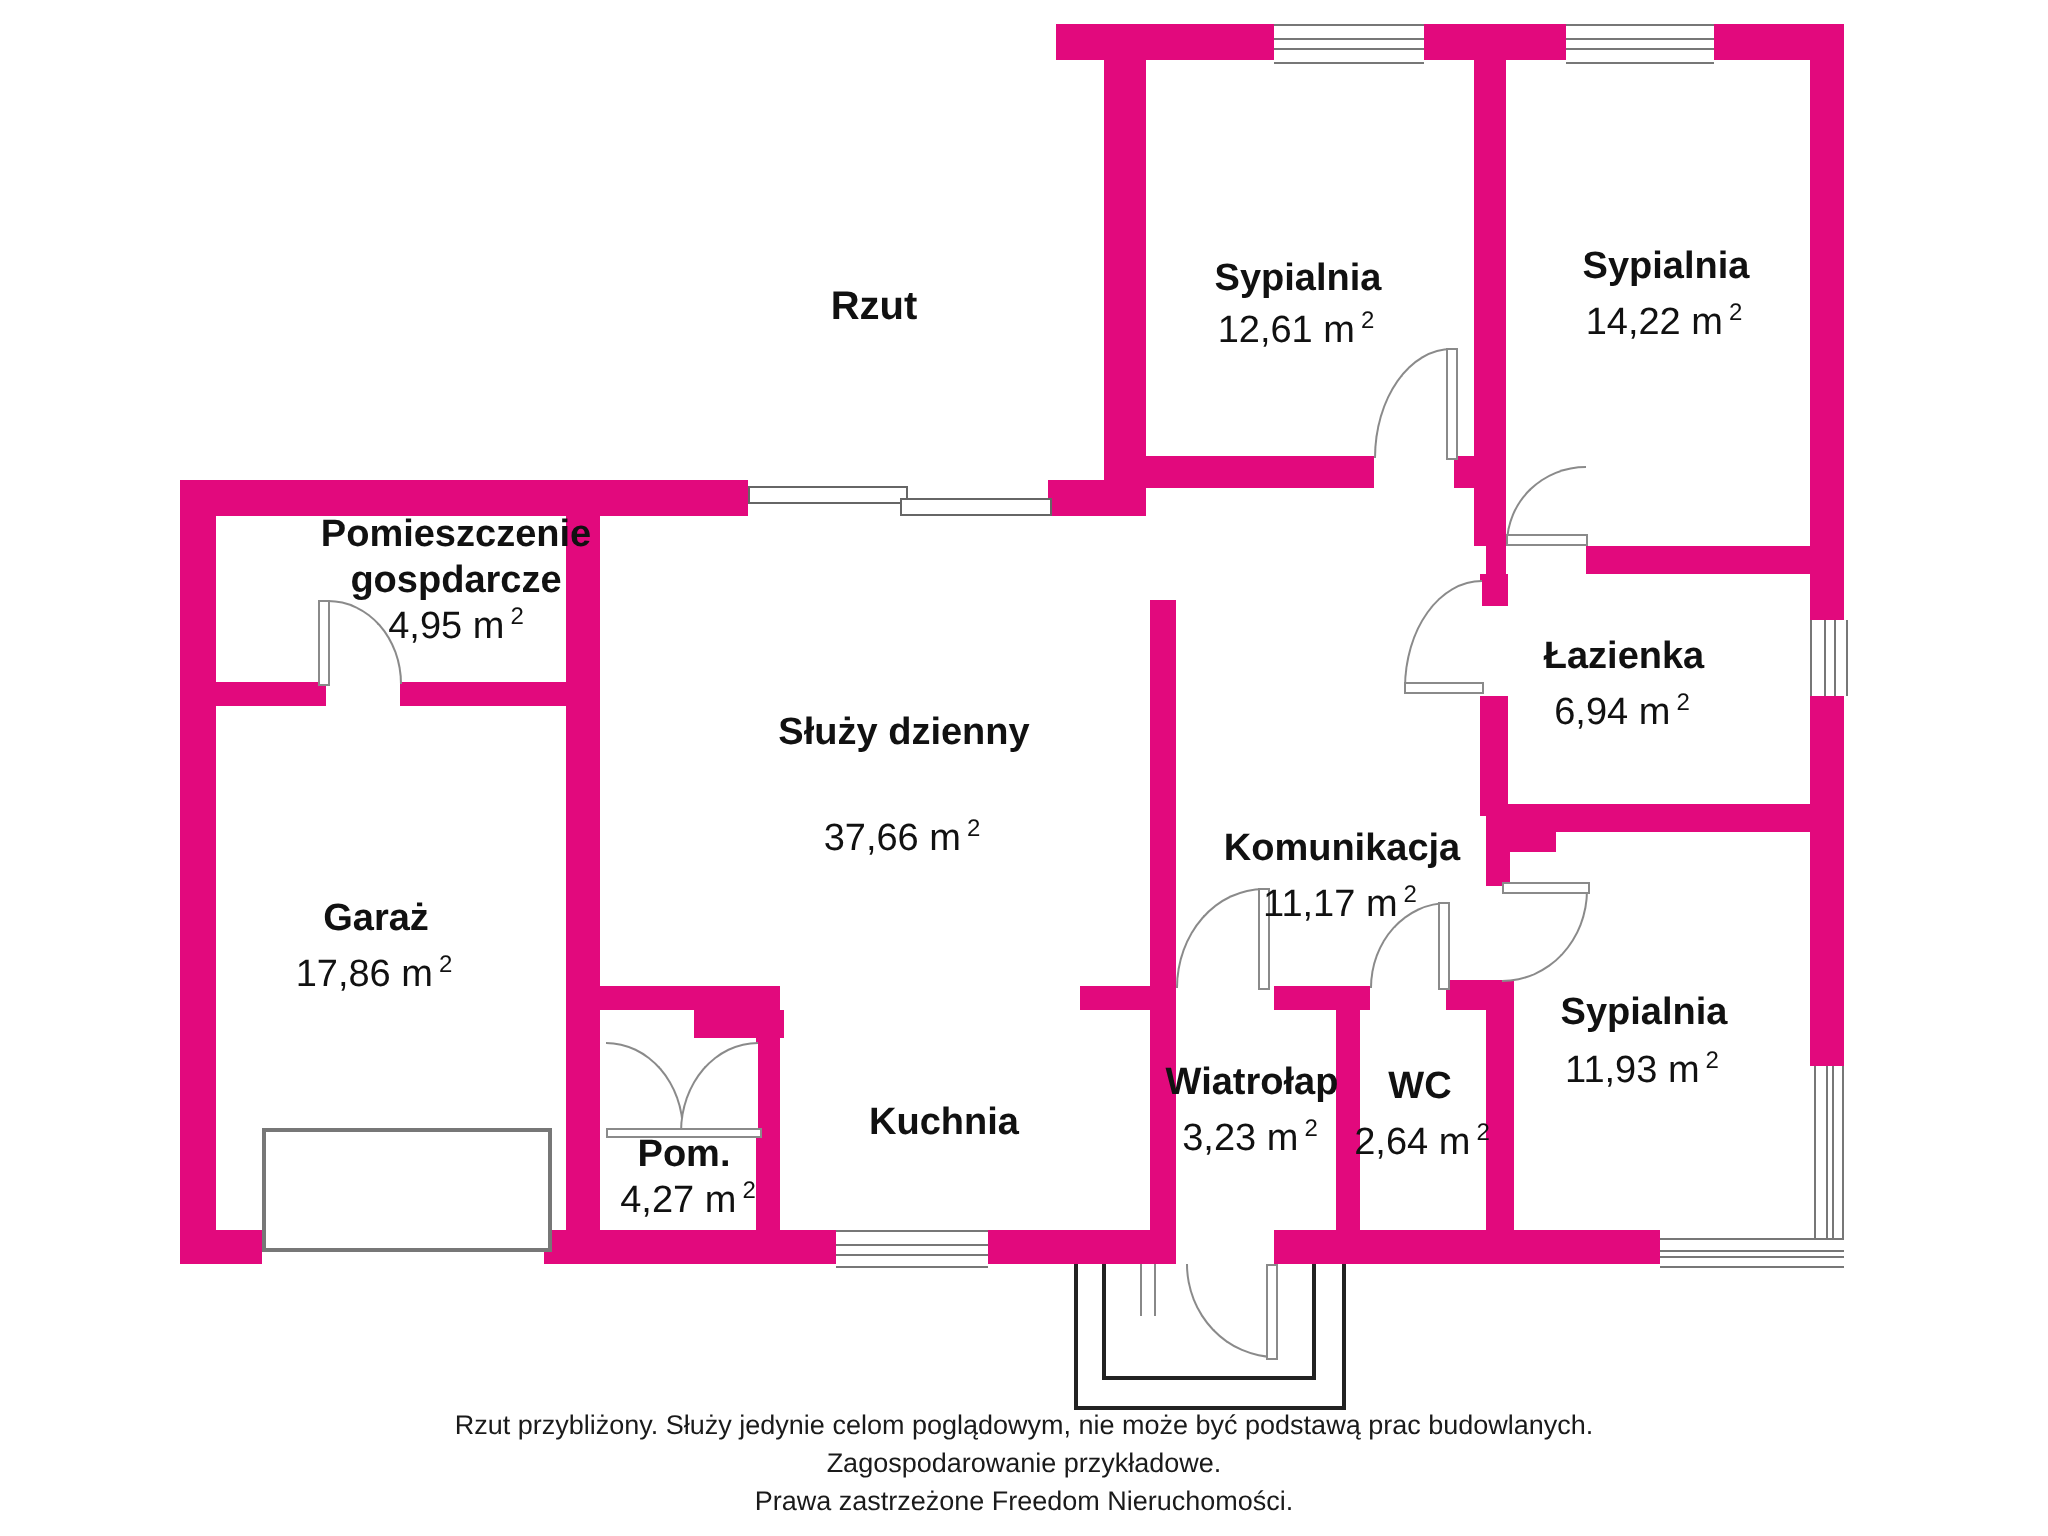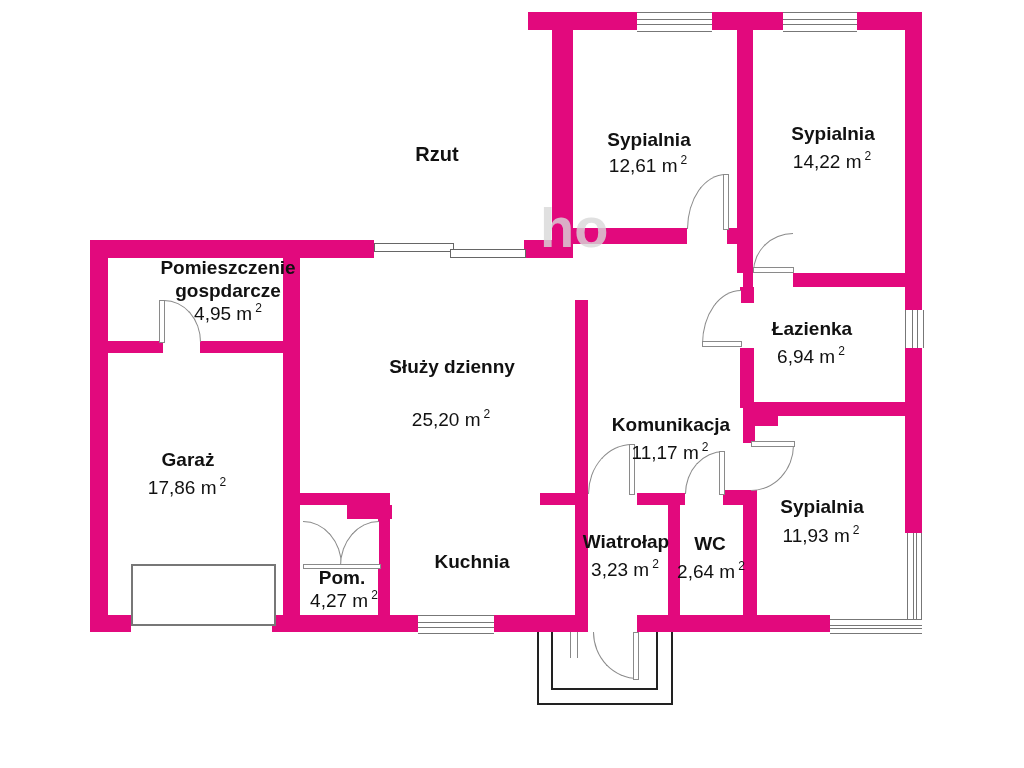--- a/index.html
+++ b/index.html
@@ -124,36 +124,35 @@
 
   <div class="arc" style="left:303px;top:521px;width:38px;height:44px;border-top:1.5px solid #8a8a8a;border-right:1.5px solid #8a8a8a;border-top-right-radius:100% 100%"></div>
   <div class="arc" style="left:340px;top:521px;width:38px;height:44px;border-top:1.5px solid #8a8a8a;border-left:1.5px solid #8a8a8a;border-top-left-radius:100% 100%"></div>
   <div class="leaf" style="left:303px;top:564px;width:76px;height:3px"></div>
 
   <div class="outline" style="left:131px;top:564px;width:141px;height:58px;border:2px solid #777;z-index:3"></div>
 
   <div class="outline" style="left:537px;top:632px;width:132px;height:71px;border:2px solid #222;border-top:none;z-index:1"></div>
   <div class="outline" style="left:551px;top:632px;width:103px;height:56px;border:2px solid #222;border-top:none;z-index:1"></div>
 
-  <div class="wm" style="left:540px;top:200px;font-size:56px;color:#d9d9d9;opacity:.8">ho</div>
 
   <div class="lbl" style="left:437px;top:154px;font-size:20px"><span class="rn">Rzut</span></div>
 
   <div class="lbl" style="left:649px;top:140px"><span class="rn">Sypialnia</span></div>
   <div class="lbl area" style="left:648px;top:165px"><span>12,61 m</span><sup>2</sup></div>
 
   <div class="lbl" style="left:833px;top:134px"><span class="rn">Sypialnia</span></div>
   <div class="lbl area" style="left:832px;top:161px"><span>14,22 m</span><sup>2</sup></div>
 
   <div class="lbl" style="left:228px;top:268px"><span class="rn">Pomieszczenie</span></div>
   <div class="lbl" style="left:228px;top:291px"><span class="rn">gospdarcze</span></div>
   <div class="lbl area" style="left:228px;top:313px"><span>4,95 m</span><sup>2</sup></div>
 
   <div class="lbl" style="left:452px;top:367px"><span class="rn">Służy dzienny</span></div>
-  <div class="lbl area" style="left:451px;top:419px"><span>25,20 m</span><sup>2</sup></div>
+  <div class="lbl area" style="left:451px;top:419px"><span>37,66 m</span><sup>2</sup></div>
 
   <div class="lbl" style="left:812px;top:329px"><span class="rn">Łazienka</span></div>
   <div class="lbl area" style="left:811px;top:356px"><span>6,94 m</span><sup>2</sup></div>
 
   <div class="lbl" style="left:188px;top:460px"><span class="rn">Garaż</span></div>
   <div class="lbl area" style="left:187px;top:487px"><span>17,86 m</span><sup>2</sup></div>
 
   <div class="lbl" style="left:671px;top:425px"><span class="rn">Komunikacja</span></div>
   <div class="lbl area" style="left:670px;top:452px"><span>11,17 m</span><sup>2</sup></div>
 
@@ -164,14 +163,19 @@
   <div class="lbl area" style="left:625px;top:569px"><span>3,23 m</span><sup>2</sup></div>
 
   <div class="lbl" style="left:710px;top:544px"><span class="rn">WC</span></div>
   <div class="lbl area" style="left:711px;top:571px"><span>2,64 m</span><sup>2</sup></div>
 
   <div class="lbl" style="left:472px;top:562px"><span class="rn">Kuchnia</span></div>
 
   <div class="lbl" style="left:342px;top:578px"><span class="rn">Pom.</span></div>
   <div class="lbl area" style="left:344px;top:600px"><span>4,27 m</span><sup>2</sup></div>
 
+  <div class="footer">
+    <div>Rzut przybliżony. Służy jedynie celom poglądowym, nie może być podstawą prac budowlanych.</div>
+    <div>Zagospodarowanie przykładowe.</div>
+    <div>Prawa zastrzeżone Freedom Nieruchomości.</div>
+  </div>
 
 </div>
 
 </body></html>

